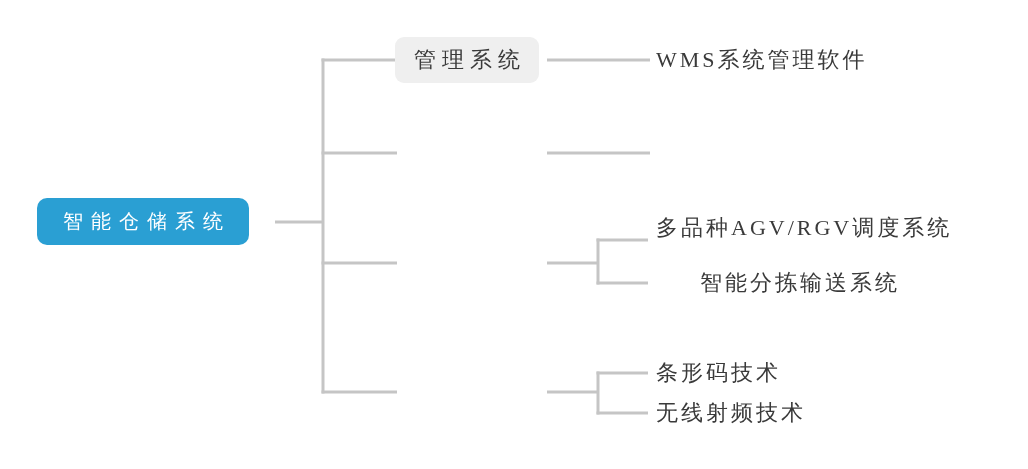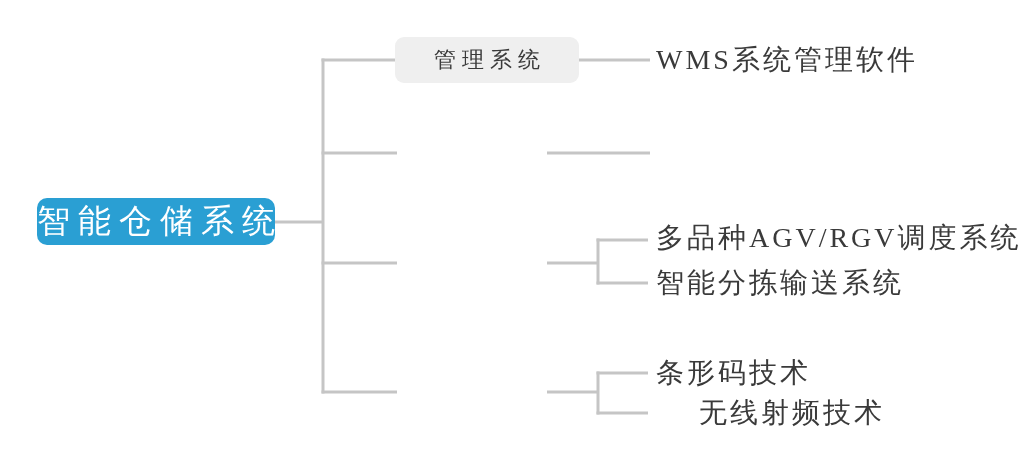--- a/index.html
+++ b/index.html
@@ -25,37 +25,37 @@
     width: 1028px; height: 469px;
   }
   .connectors line {
     stroke: var(--line);
     stroke-width: 3;
     fill: none;
   }
   .root-node {
     position: absolute;
     left: 37px; top: 198px;
-    width: 238px; height: 47px;
+    width: 212px; height: 47px;
     background: var(--root-bg);
     color: var(--root-text);
     border-radius: 10px;
     display: flex;
     align-items: center;
     justify-content: center;
-    font-size: 33px;
+    font-size: 20px;
     letter-spacing: 8px;
     padding-left: 8px;
     box-sizing: border-box;
     white-space: nowrap;
   }
   .branch-node {
     position: absolute;
     left: 395px;
-    width: 184px; height: 46px;
+    width: 144px; height: 46px;
     background: var(--node-bg);
     color: var(--node-text);
     border-radius: 9px;
     display: flex;
     align-items: center;
     justify-content: center;
     font-size: 22px;
     letter-spacing: 6px;
     padding-left: 6px;
     box-sizing: border-box;
@@ -63,31 +63,31 @@
   }
   .branch-1 { top: 37px; }
   .branch-2 { top: 130px; }
   .branch-3 { top: 240px; }
   .branch-4 { top: 369px; }
   .leaf-label {
     position: absolute;
     left: 656px;
     height: 28px;
     line-height: 28px;
-    font-size: 28px;
+    font-size: 22px;
     letter-spacing: 3px;
     color: var(--node-text);
     white-space: nowrap;
   }
   .leaf-1  { top: 46px; }
   .leaf-2  { top: 139px; }
-  .leaf-3a { top: 224px; }
-  .leaf-3b { top: 269px; }
+  .leaf-3a { top: 214px; }
+  .leaf-3b { top: 269px; margin-left: 44px; }
   .leaf-4a { top: 359px; }
-  .leaf-4b { top: 399px; margin-left: 43px; }
+  .leaf-4b { top: 399px; }
 </style>
 </head>
 <body>
 
 <div class="stage">
 
   <svg class="connectors" viewBox="0 0 1028 469" xmlns="http://www.w3.org/2000/svg">
 
     <line x1="275" y1="222" x2="323" y2="222"></line>
 

